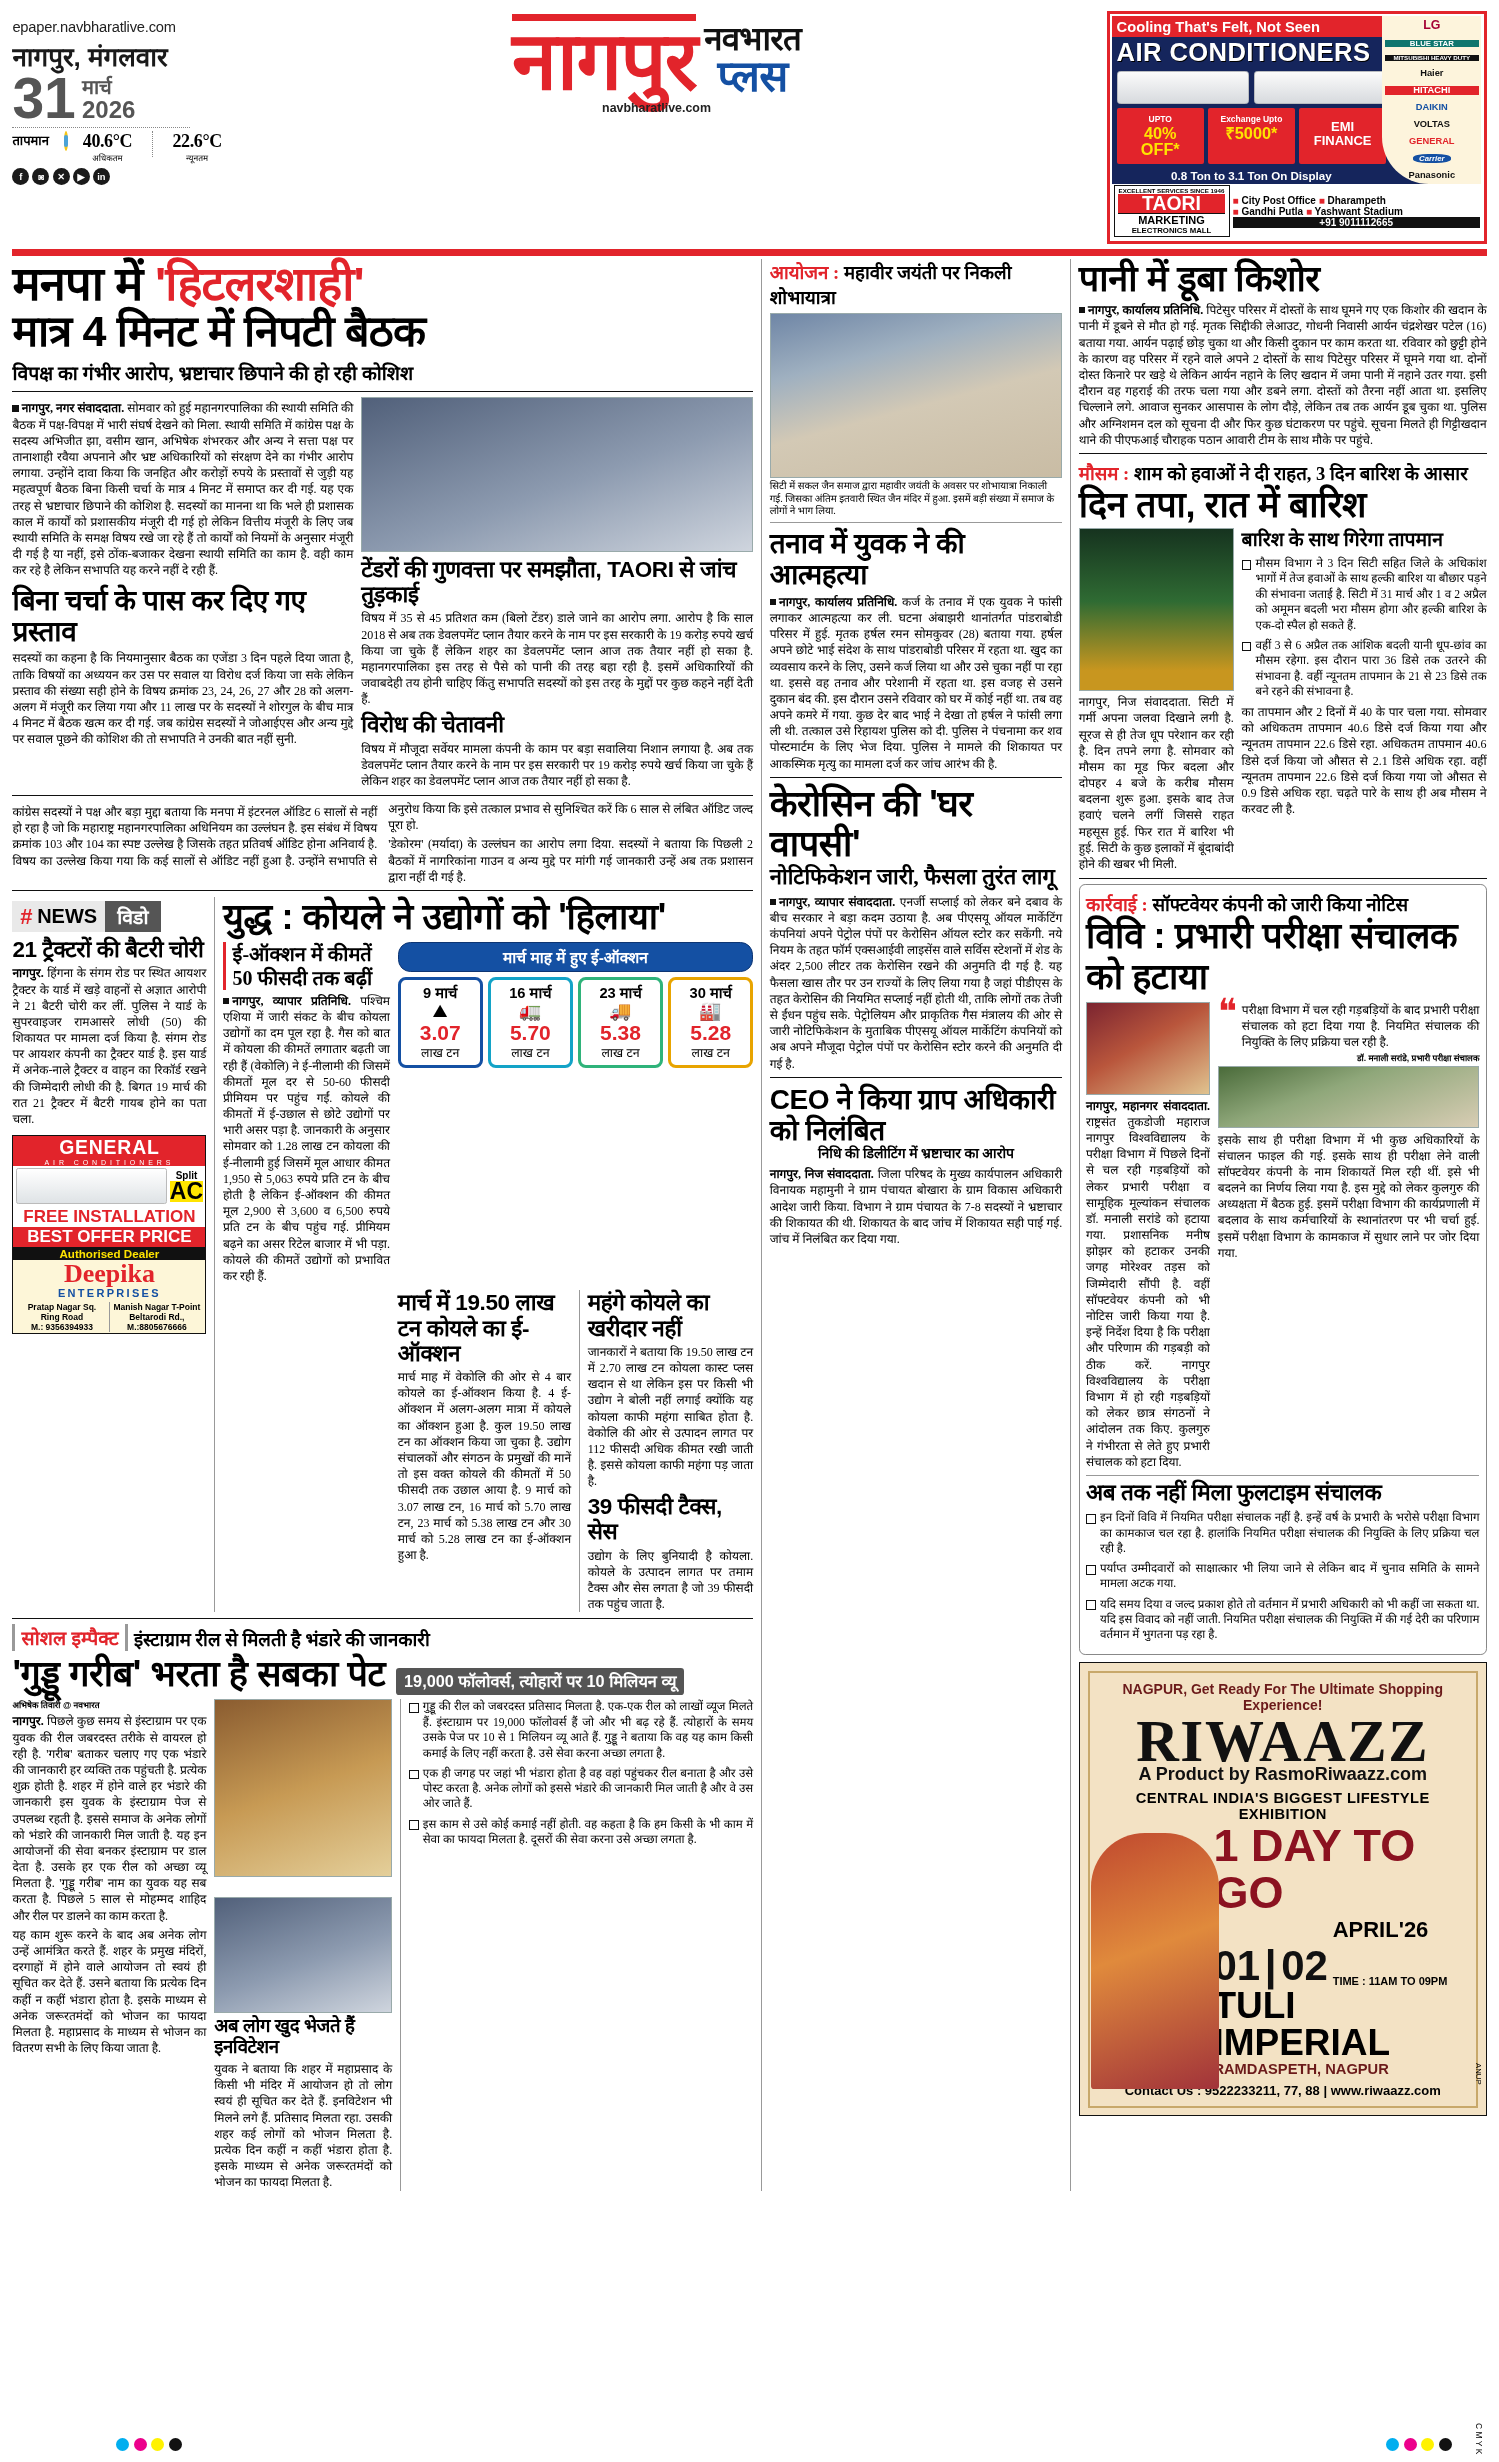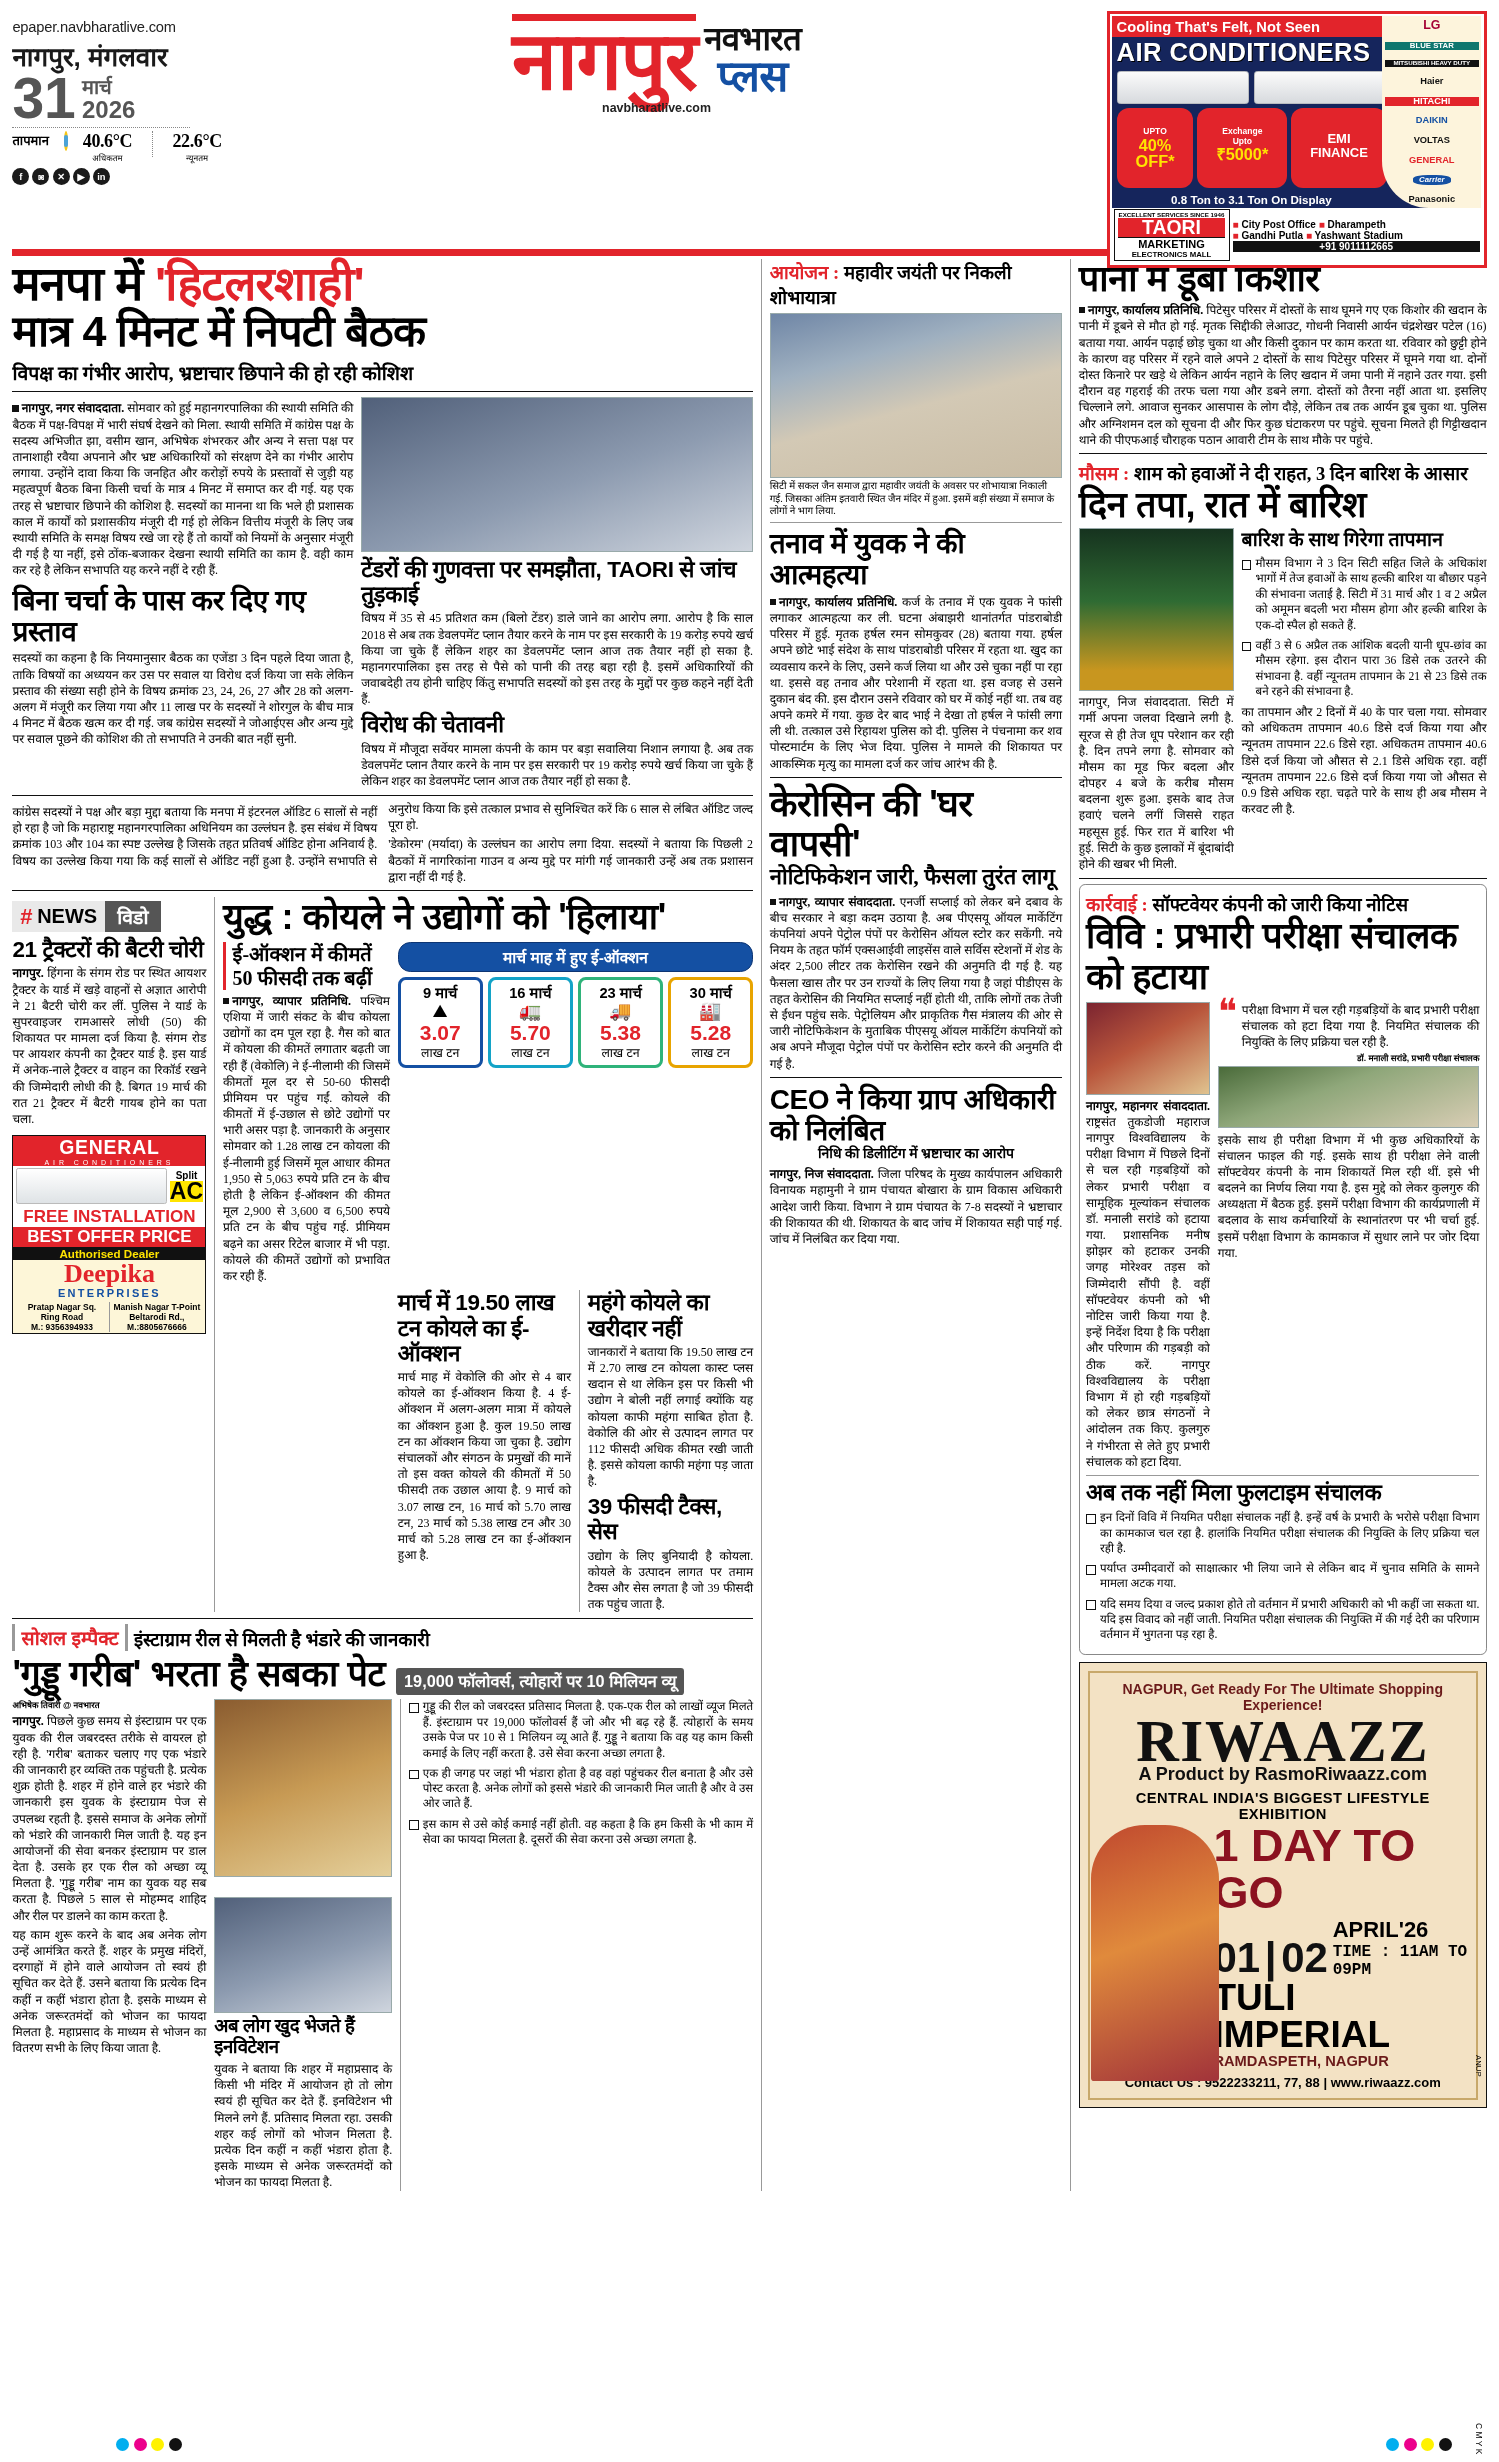--- a/index.html
+++ b/index.html
@@ -49,21 +49,21 @@
   .ad-ac { width: 380px; border: 3.1px solid #e2242b; background:#fff; padding:2.3px; }
   .ad-ac-in { background:#15255c; position:relative; }
   .ac-band { background:#e2242b; color:#fff; font-family:"Liberation Sans",sans-serif; font-weight:bold;
              font-size:14.7px; padding:2.3px 4.7px; }
   .ac-title { color:#fff; font-family:"Liberation Sans",sans-serif; font-weight:bold; font-size:25.6px;
               letter-spacing:0.4px; padding:1.6px 4.7px; text-shadow:0.8px 0.8px 0 #000; }
   .ac-imgs { display:flex; gap:4.7px; padding: 1.6px 4.7px; }
   .ac-unit { flex:1; height:33px; background:linear-gradient(#fbfbfb,#d7dade); border-radius:3.1px; border:0.8px solid #b9bcc0; }
   .ac-offers { display:flex; gap:3.9px; padding:3.1px 4.7px; }
   .ac-off { flex:1; background:#e2242b; color:#fff; text-align:center; font-family:"Liberation Sans",sans-serif;
-            font-weight:bold; border-radius:12px; padding:19px; }
+            font-weight:bold; border-radius:2px; padding:7px; }
   .ac-off .big { color:#ffe400; font-size:16.3px; display:block; line-height:1; }
   .ac-off .sm { font-size:8.5px; display:block; line-height:1.1;}
   .ac-ton { color:#fff; text-align:center; font-family:"Liberation Sans",sans-serif; font-weight:bold; font-size:11.6px; padding:1.6px; }
   .ac-brands { position:absolute; right:0; top:0; width:99px; height:100%; background:#fdf4dc;
                border-radius: 0 0 0 47px; padding:3.1px 2.3px; display:flex; flex-direction:column;
                align-items:center; justify-content:space-between; }
   .brand { font-family:"Liberation Sans",sans-serif; font-weight:bold; font-size:9.3px; color:#111; line-height:1; }
   .brand.lg{color:#a50034;font-size:12.4px}.brand.bs{color:#fff;background:#0f766e;width:100%;text-align:center;font-size:7.8px}
   .brand.mi{color:#fff;background:#111;width:100%;text-align:center;font-size:6.2px}
   .brand.hi{color:#fff;background:#e2242b;width:100%;text-align:center;font-size:9.3px}
@@ -166,21 +166,21 @@
   
   .riw { border:1.6px solid #111; background:#f3e2c4; padding:7.8px; position:relative; }
   .riw-in { border:2.3px double #c8a86a; padding:7.8px; text-align:center; }
   .riw-top{font-family:"Liberation Sans",sans-serif;font-weight:bold;font-size:14px;color:#6b1a1a;}
   .riw-logo{font-family:"Liberation Serif",serif;font-weight:bold;font-size:59px;letter-spacing:1.6px;line-height:0.95;color:#111;}
   .riw-sub{font-family:"Liberation Sans",sans-serif;font-weight:bold;font-size:18px;color:#111;margin-top:-4.7px;}
   .riw-exh{font-family:"Liberation Sans",sans-serif;font-weight:bold;font-size:14.7px;letter-spacing:0.4px;margin-top:4.7px;}
   .riw-days{font-family:"Liberation Sans",sans-serif;font-weight:bold;font-size:45px;color:#8b1220;line-height:1.05;}
   .riw-dates{font-family:"Liberation Sans",sans-serif;font-weight:bold;font-size:42px;color:#111;line-height:1;}
   .riw-mon{font-family:"Liberation Sans",sans-serif;font-weight:bold;font-size:22px;}
-  .riw-time{font-family:Liberation Mono, monospace;font-weight:bold;font-size:16px;}
+  .riw-time{font-family:Liberation Sans, sans-serif;font-weight:bold;font-size:11px;margin-top:32px;}
   .riw-venue{font-family:"Liberation Sans",sans-serif;font-weight:bold;font-size:37px;line-height:1;}
   .riw-place{font-family:"Liberation Sans",sans-serif;font-weight:bold;font-size:14.7px;color:#6b1a1a;}
   .riw-contact{font-family:"Liberation Sans",sans-serif;font-weight:bold;font-size:13px;margin-top:6.2px;}
   .riw-model{position:absolute;left:11px;bottom:26px;width:128px;height:256px;
              background:linear-gradient(160deg,#c0492f,#e08a3c 45%,#a1333a);border-radius:54px 54px 3.1px 3.1px;}
 
   .cmyk { display:flex; gap:4.7px; }
   .cmyk i{display:block;width:13px;height:13px;border-radius:50%;}
   .cmyk .c{background:#00aeef}.cmyk .m{background:#ec008c}.cmyk .y{background:#fff200}.cmyk .k{background:#111}
 

